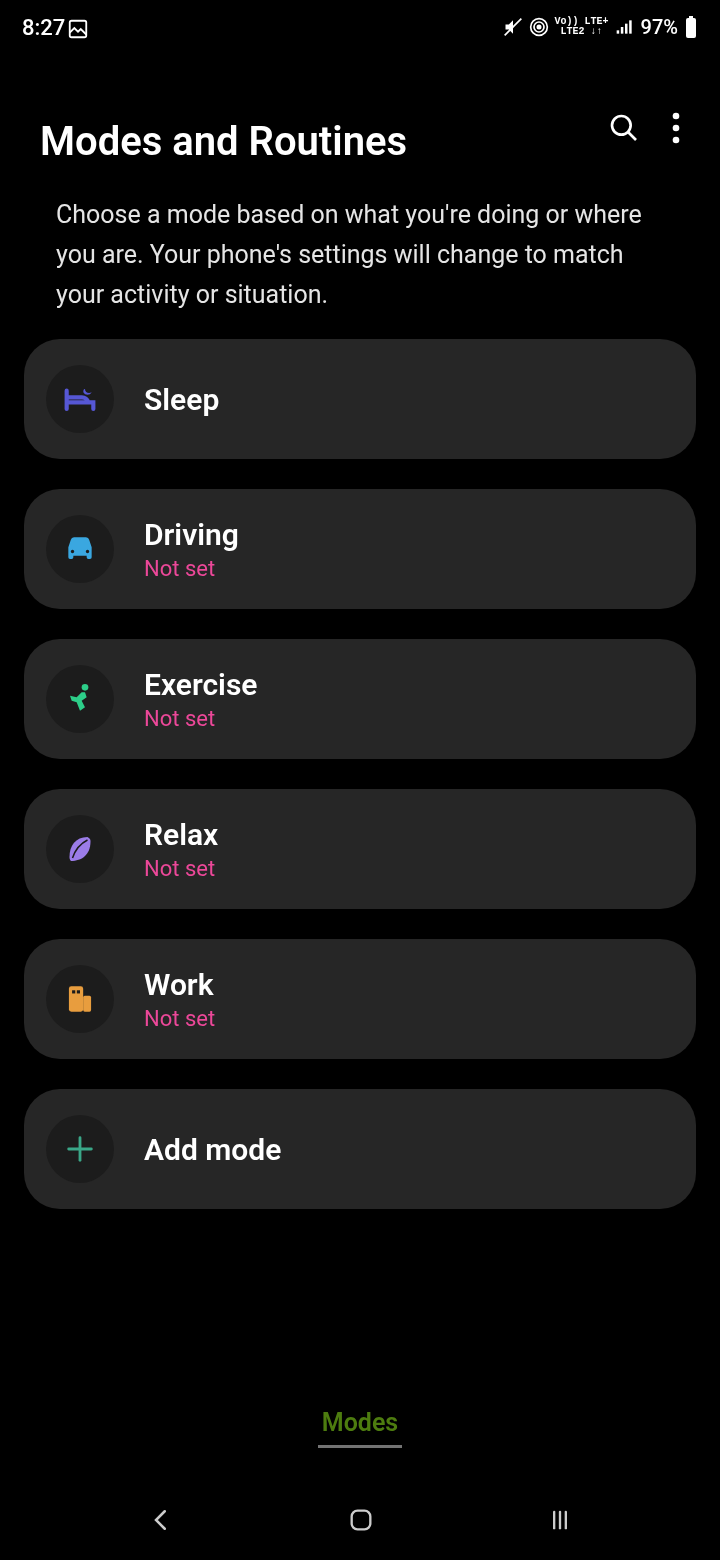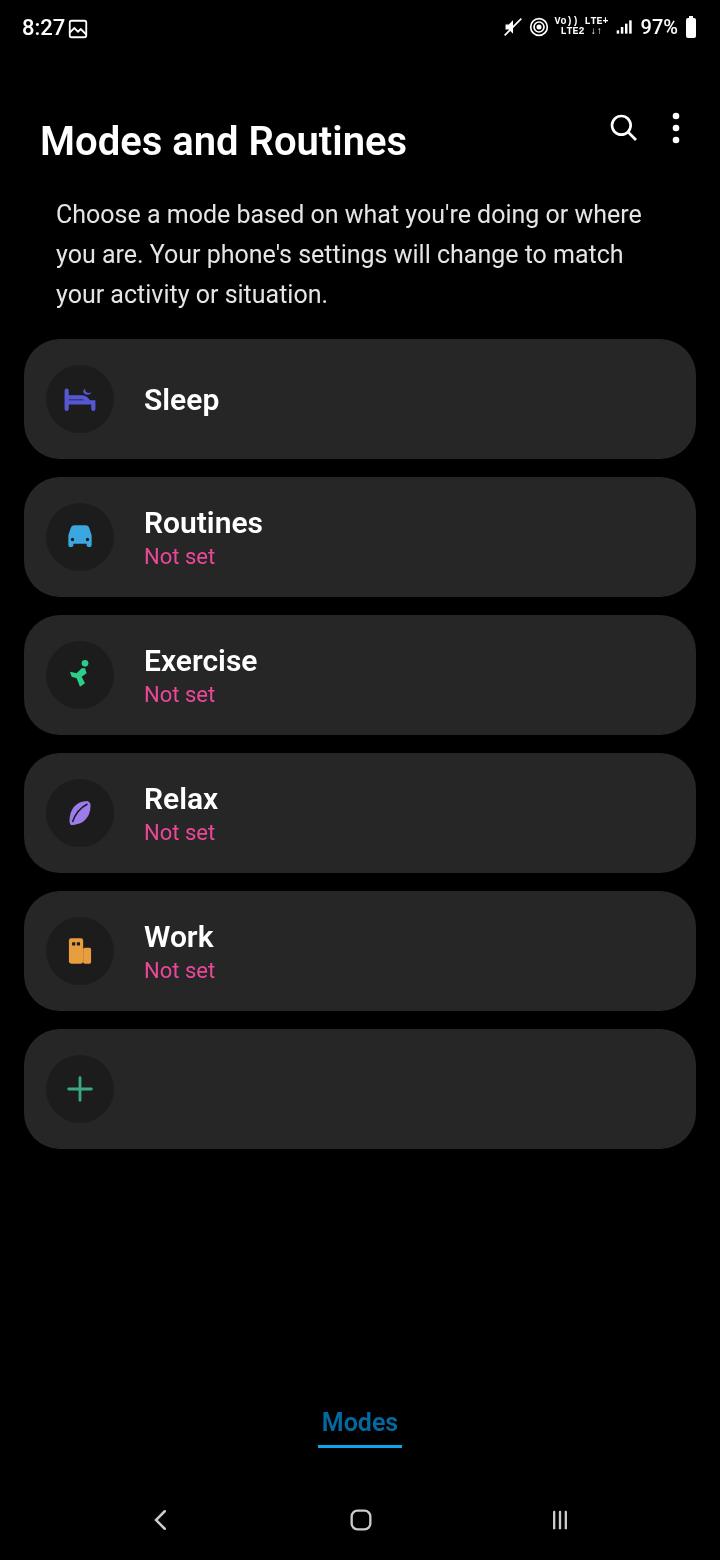--- a/index.html
+++ b/index.html
@@ -59,21 +59,21 @@
     }
     .description {
       padding: 10px 56px 24px;
       font-size: 25px;
       line-height: 1.6;
       color: #e5e5e5;
     }
     .mode-list {
       display: flex;
       flex-direction: column;
-      gap: 18px;
+      gap: 30px;
       padding: 0 24px;
     }
     .mode-card {
       background: #262626;
       border-radius: 36px;
       display: flex;
       align-items: center;
       padding: 26px 22px;
       gap: 30px;
       min-height: 118px;
@@ -110,22 +110,22 @@
       display: flex;
       justify-content: space-around;
       padding: 0 60px 22px;
     }
     .tab {
       font-size: 25px;
       font-weight: 600;
       padding: 8px 4px;
     }
     .tab.active {
-      color: #0369a1;
-      border-bottom: 3px solid #0ea5e9;
+      color: #4d7c0f;
+      border-bottom: 3px solid #737373;
     }
     .tab.inactive {
       color: #8a8a8a;
       font-weight: 500;
     }
     .nav-bar {
       position: absolute;
       bottom: 0;
       left: 0;
       right: 0;
@@ -231,21 +231,21 @@
 
   <div class="mode-card">
     <div class="mode-icon-wrap">
       <svg width="40" height="40" viewBox="0 0 24 24" fill="#3aa7e0">
           <path d="M5 11l1.5-4.5A2 2 0 0 1 8.4 5h7.2a2 2 0 0 1 1.9 1.5L19 11v6a1 1 0 0 1-1 1h-1a1 1 0 0 1-1-1v-1H8v1a1 1 0 0 1-1 1H6a1 1 0 0 1-1-1v-6z"></path>
           <circle cx="7.5" cy="13.5" r="1" fill="#1c1c1c"></circle>
           <circle cx="16.5" cy="13.5" r="1" fill="#1c1c1c"></circle>
         </svg>
     </div>
     <div class="mode-text">
-      <div class="mode-title">Routines</div>
+      <div class="mode-title">Driving</div>
       <div class="mode-sub">Not set</div>
     </div>
   </div>
 
   <div class="mode-card">
     <div class="mode-icon-wrap">
       <svg width="40" height="40" viewBox="0 0 24 24" fill="#2dce89">
           <circle cx="15" cy="5" r="2"></circle>
           <path d="M13 8l-3 3-4-1 1 3 3 1 2 5 3-2-2-4 3-2-1-3z"></path>
         </svg>
@@ -283,20 +283,23 @@
       <div class="mode-sub">Not set</div>
     </div>
   </div>
 
   <div class="mode-card">
     <div class="mode-icon-wrap">
       <svg width="34" height="34" viewBox="0 0 24 24" fill="none" stroke="#3aa788" stroke-width="2" stroke-linecap="round">
           <line x1="12" y1="4" x2="12" y2="20"></line>
           <line x1="4" y1="12" x2="20" y2="12"></line>
         </svg>
+    </div>
+    <div class="mode-text">
+      <div class="mode-title">Add mode</div>
     </div>
   </div>
 
 </div>
 
 <div class="bottom-tabs">
   <div class="tab active">Modes</div>
 </div>
 
 <div class="nav-bar">

